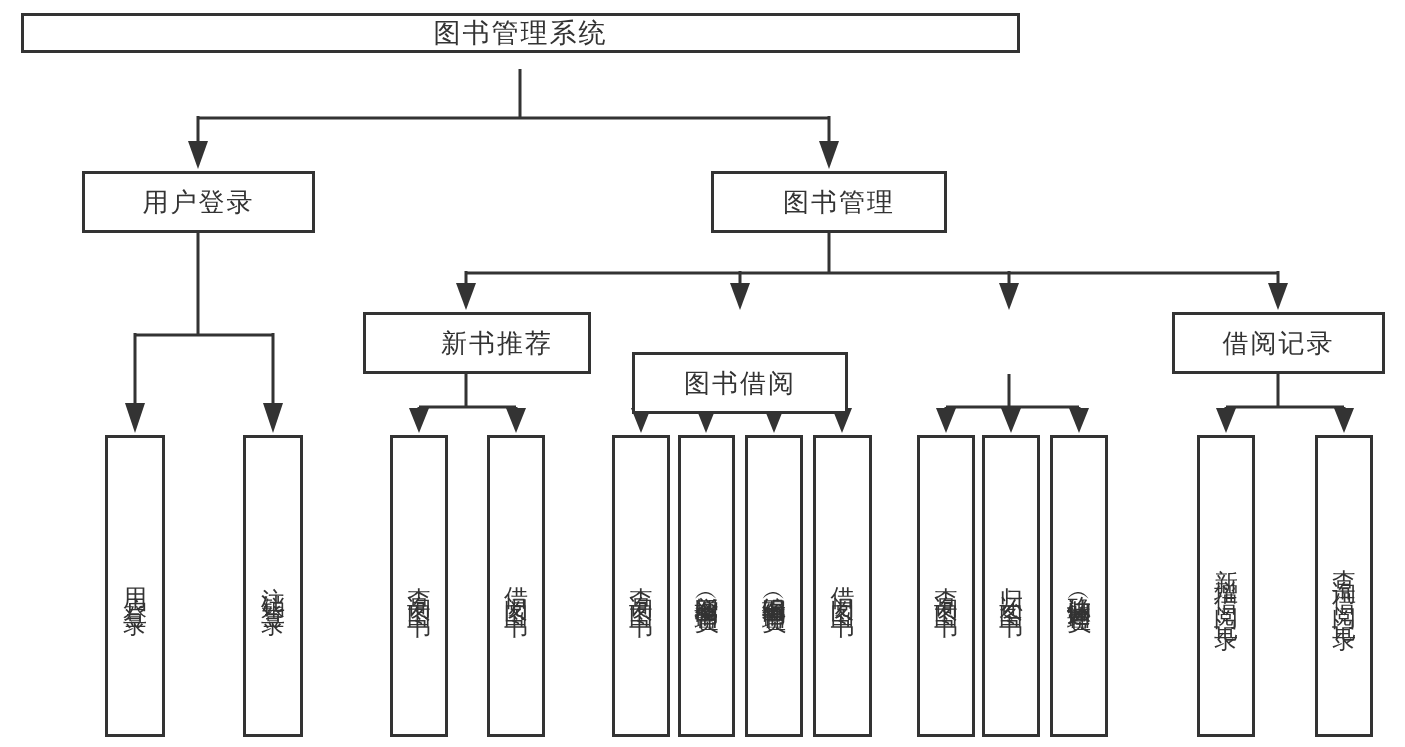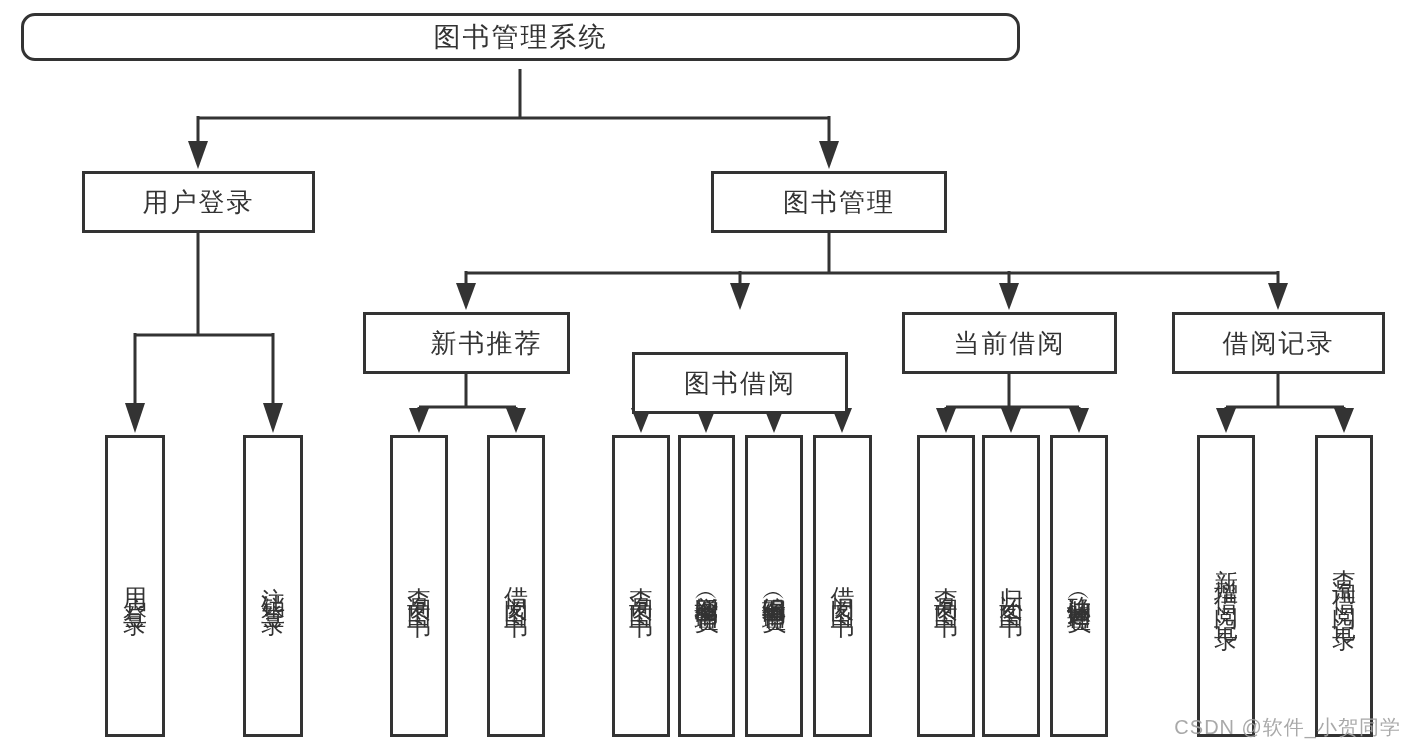--- a/index.html
+++ b/index.html
@@ -101,39 +101,36 @@
       <polygon points="764,408 784,408 774,433"></polygon>
       <polygon points="832,408 852,408 842,433"></polygon>
       <polygon points="936,408 956,408 946,433"></polygon>
       <polygon points="1001,408 1021,408 1011,433"></polygon>
       <polygon points="1069,408 1089,408 1079,433"></polygon>
       <polygon points="1216,408 1236,408 1226,433"></polygon>
       <polygon points="1334,408 1354,408 1344,433"></polygon>
     </g>
   </svg>
 
-  <div class="box hbox title" style="left:21px;top:13px;width:999px;height:48px;border-radius:14px;">
+  <div class="box hbox title" style="left:21px;top:13px;width:999px;height:40px;">
     <span>图书管理系统</span>
   </div>
 
   <div class="box hbox" style="left:82px;top:171px;width:233px;height:62px;">
     <span>用户登录</span>
   </div>
   <div class="box hbox" style="left:711px;top:171px;width:236px;height:62px;padding-left:20px;">
     <span>图书管理</span>
   </div>
 
-  <div class="box hbox" style="left:363px;top:312px;width:207px;height:62px;padding-left:40px;">
+  <div class="box hbox" style="left:363px;top:312px;width:228px;height:62px;padding-left:40px;">
     <span>新书推荐</span>
   </div>
   <div class="box hbox" style="left:632px;top:312px;width:216px;height:62px;margin-top:40px;">
     <span>图书借阅</span>
-  </div>
-  <div class="box hbox" style="left:902px;top:312px;width:215px;height:62px;">
-    <span>当前借阅</span>
   </div>
   <div class="box hbox" style="left:1172px;top:312px;width:213px;height:62px;">
     <span>借阅记录</span>
   </div>
 
   <div class="box vbox" style="left:105px;width:60px;">
     <span>用户登录</span>
   </div>
   <div class="box vbox" style="left:243px;width:60px;">
     <span>注销登录</span>
@@ -169,15 +166,14 @@
     <span>确认归还（管理员）</span>
   </div>
 
   <div class="box vbox v6" style="left:1197px;width:58px;">
     <span>新增借阅记录</span>
   </div>
   <div class="box vbox v6" style="left:1315px;width:58px;">
     <span>查询借阅记录</span>
   </div>
 
-  <div class="watermark">CSDN @软件_小贺同学</div>
 
 </div>
 
 </body></html>

